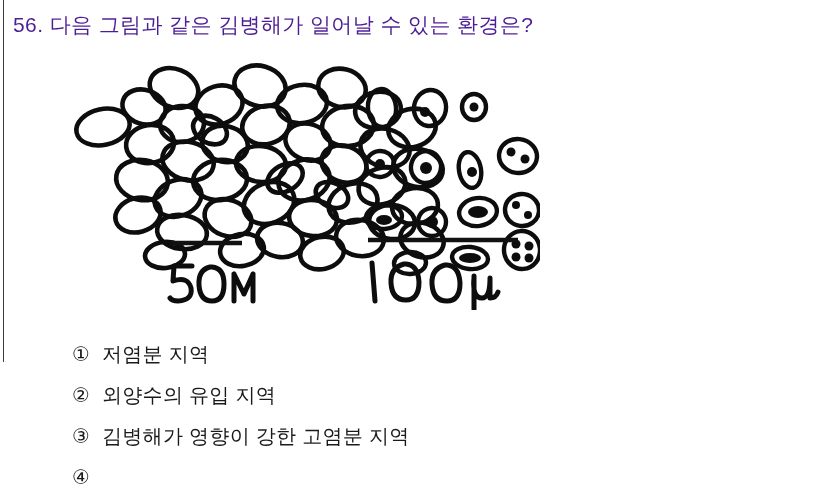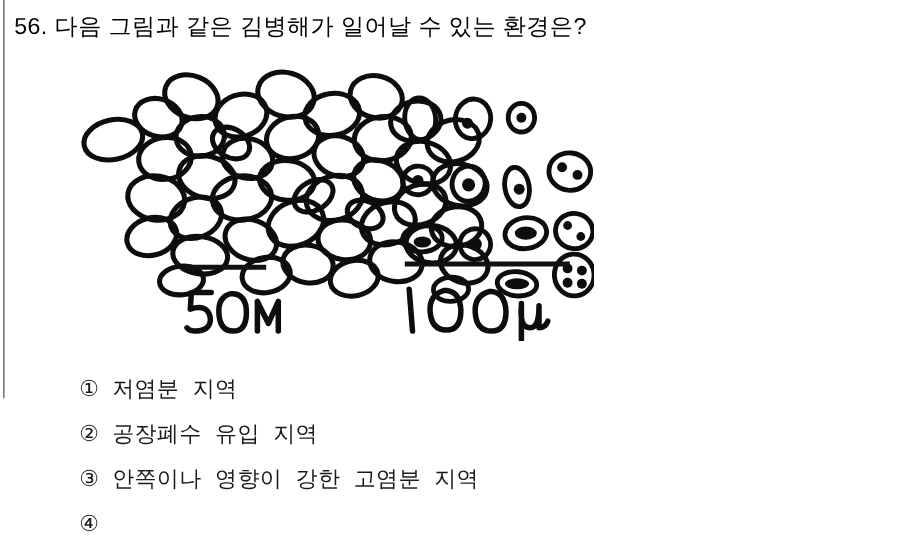--- a/index.html
+++ b/index.html
@@ -30,21 +30,21 @@
 
   
   .question-stem {
     position: absolute;
     left: 13px;
     top: 10px;
     font-size: 21px;
     line-height: 30px;
     letter-spacing: 0.4px;
     white-space: nowrap;
-    color: #000000;
+    color: #4c1d95;
   }
 
   
   .figure {
     position: absolute;
     left: 70px;
     top: 60px;
     width: 470px;
     height: 250px;
   }
@@ -68,21 +68,20 @@
   }
   .choice-marker {
     display: inline-block;
     width: 30px;
     flex: 0 0 30px;
     font-size: 20px;
     color: #1a1a1a;
   }
   .choice-text {
     color: #1a1a1a;
-    font-family: Liberation Mono, monospace;
   }
 </style>
 </head>
 <body>
 
 <div class="left-rule"></div>
 
 <div class="question-stem">56. 다음 그림과 같은 김병해가 일어날 수 있는 환경은?</div>
 
 <div class="figure">
@@ -195,25 +194,25 @@
 
 <div class="choices">
 
   <div class="choice">
     <span class="choice-marker">①</span>
     <span class="choice-text">저염분 지역</span>
   </div>
 
   <div class="choice">
     <span class="choice-marker">②</span>
-    <span class="choice-text">공장폐수 유입 지역</span>
+    <span class="choice-text">외양수의 유입 지역</span>
   </div>
 
   <div class="choice">
     <span class="choice-marker">③</span>
-    <span class="choice-text">안쪽이나 영향이 강한 고염분 지역</span>
+    <span class="choice-text">김병해가 영향이 강한 고염분 지역</span>
   </div>
 
   <div class="choice">
     <span class="choice-marker">④</span>
   </div>
 
 </div>
 
 </body></html>

